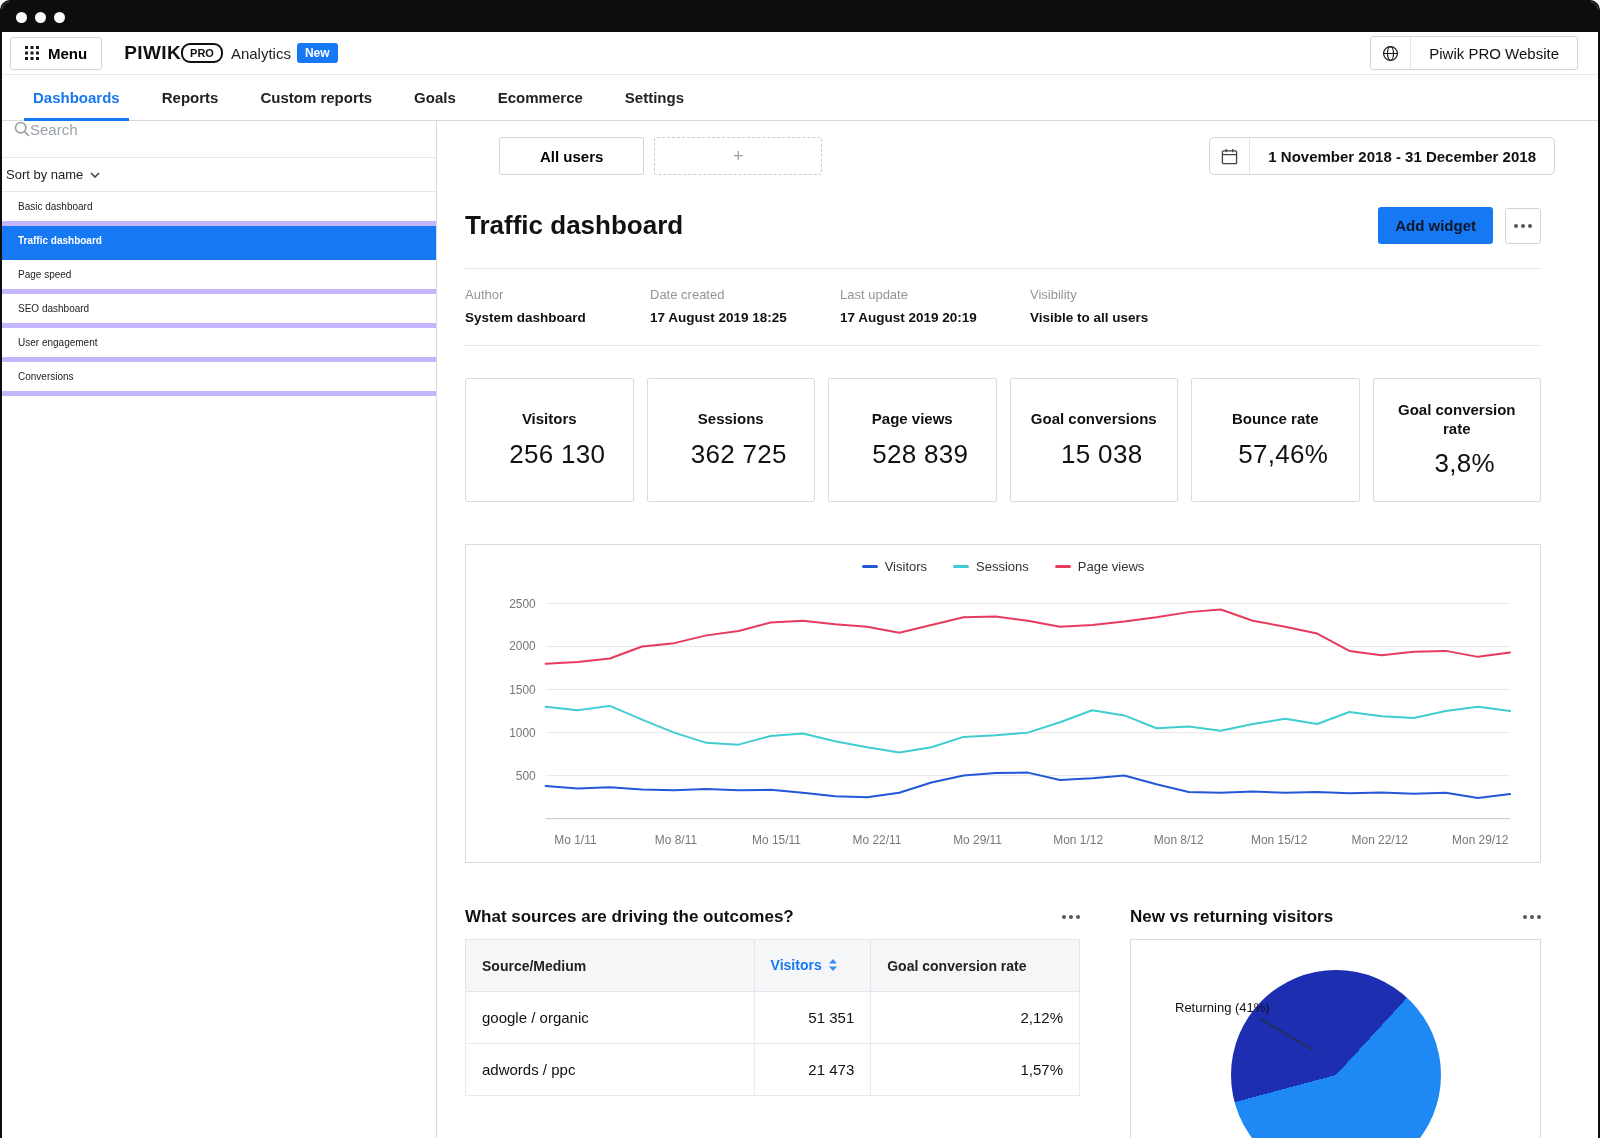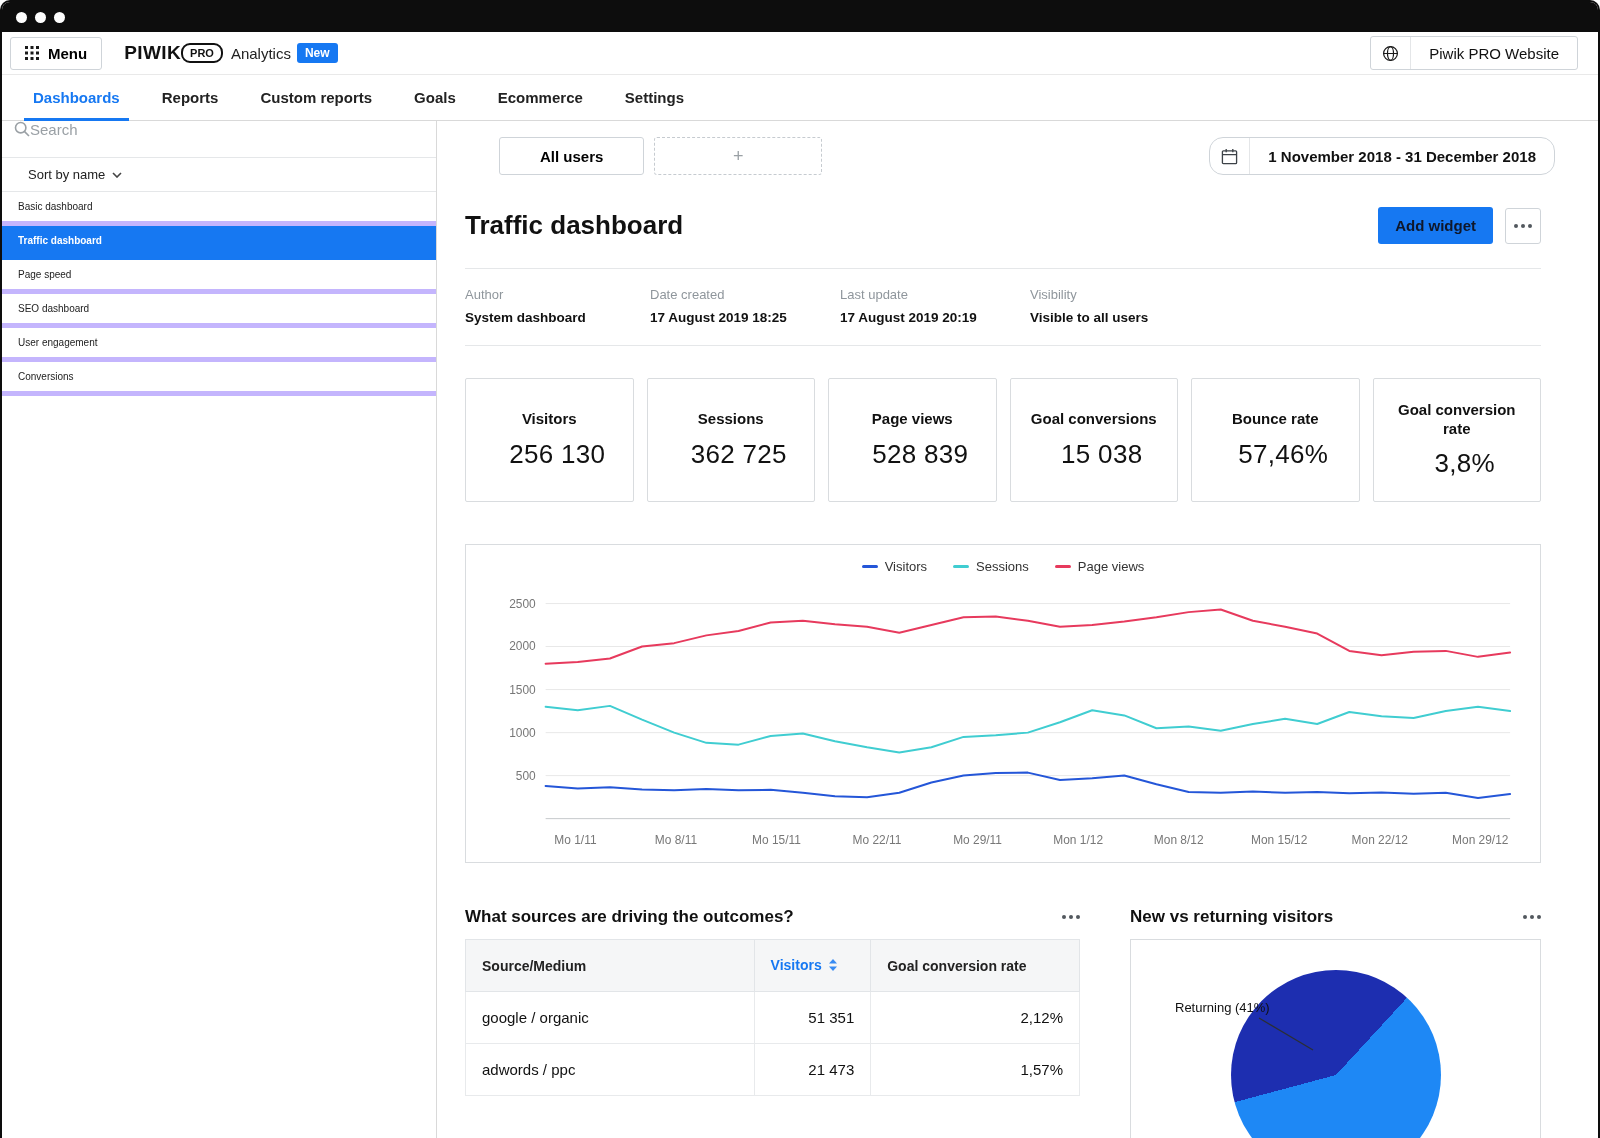--- a/index.html
+++ b/index.html
@@ -32,32 +32,32 @@
   .tab { padding:0 21px; display:flex; align-items:center; font-size:15px; font-weight:600; color:#222; position:relative; cursor:pointer; }
   .tab.active { color:var(--accent); }
   .tab.active::after { content:''; position:absolute; left:12px; right:12px; bottom:-1px; height:3px; background:var(--accent); }
 
   
   .content { flex:1; display:flex; min-height:0; }
   .sidebar { width:435px; flex-shrink:0; border-right:1px solid #d9d9d9; }
   .search-row { height:37px; display:flex; align-items:flex-start; gap:0; padding:0 12px; border-bottom:1px solid var(--border-light); }
   .search-row input { border:none; outline:none; font-size:15px; flex:1; font-family:inherit; color:#111; }
   .search-row input::placeholder { color:#9aa0a5; }
-  .sort-row { height:34px; display:flex; align-items:center; gap:7px; padding:0 26px; font-size:13px; color:#222; border-bottom:1px solid var(--border-light); cursor:pointer; }
+  .sort-row { height:34px; display:flex; align-items:center; gap:7px; padding:0 4px; font-size:13px; color:#222; border-bottom:1px solid var(--border-light); cursor:pointer; }
   .side-item { height:34px; display:flex; align-items:center; padding:0 16px; font-size:10px; color:#222; border-bottom:5px solid #c4b5fd; cursor:pointer; }
   .side-item.active { background:var(--accent); color:#fff; font-weight:700; border-bottom-color:var(--accent); }
 
   .main { flex:1; overflow:hidden; padding:16px 57px 0 28px; }
 
   
   .toolbar { display:flex; align-items:flex-start; padding-left:34px; margin-right:-14px; }
   .seg-btn { border:1px solid #cfd4d9; border-radius:3px; padding:0 40px; height:38px; font-size:15px; font-weight:600; background:#fff; display:flex; align-items:center; cursor:pointer; }
   .seg-add { border:1px dashed #c6cbd0; border-radius:3px; width:168px; height:38px; margin-left:10px; color:#9aa0a5; font-size:18px;
     display:flex; align-items:center; justify-content:center; background:#fff; cursor:pointer; }
-  .datepicker { margin-left:auto; display:flex; align-items:stretch; border:1px solid #cfd4d9; border-radius:14px; height:38px; cursor:pointer; background:#fff; }
+  .datepicker { margin-left:auto; display:flex; align-items:stretch; border:1px solid #cfd4d9; border-radius:5px; height:38px; cursor:pointer; background:#fff; }
   .cal-cell { width:40px; display:flex; align-items:center; justify-content:center; border-right:1px solid #e4e6e8; }
   .date-text { display:flex; align-items:center; padding:0 18px; font-size:15px; font-weight:600; color:#111; }
 
   
   .page-head { display:flex; align-items:center; margin-top:32px; }
   .page-title { font-size:26px; font-weight:700; }
   .add-widget { margin-left:auto; background:var(--accent); color:#0f172a; border:none; border-radius:3px; padding:0 17px; height:37px;
     font-size:15px; font-weight:600; font-family:inherit; cursor:pointer; }
   .more-box { width:36px; height:36px; border:1px solid #cfd4d9; border-radius:3px; margin-left:12px;
     display:flex; align-items:center; justify-content:center; gap:3px; cursor:pointer; background:#fff; }

